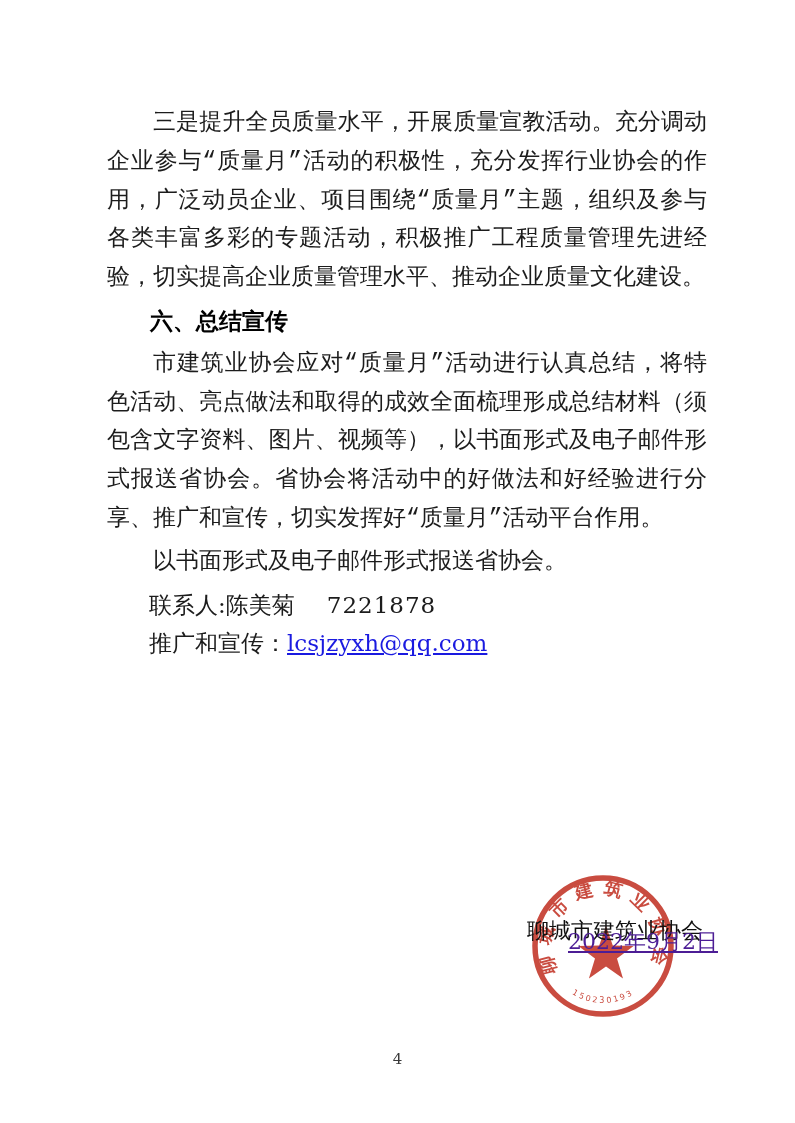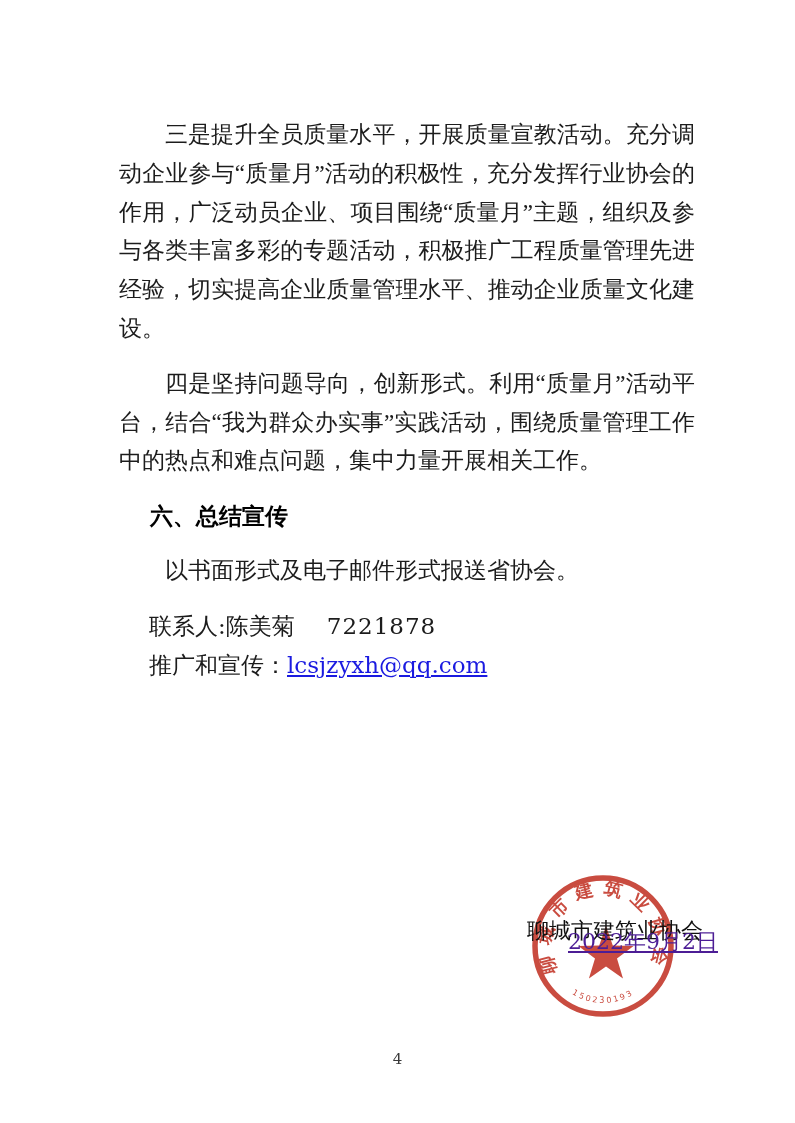--- a/index.html
+++ b/index.html
@@ -10,26 +10,26 @@
     overflow: hidden;
     font-family: "DejaVu Serif", serif;
   }
   .content {
     position: absolute;
     left: 103px; top: 100px;
     width: 608px;
     color: #1c1c1c;
   }
   .para {
-    margin: 16px;
+    margin: 4px;
     font-size: 23px;
     line-height: 38.8px;
     text-align: justify;
     text-indent: 2em;
-    font-family: Liberation Serif, serif;
+    font-family: Liberation Mono, monospace;
     color: #1c1c1c;
     word-break: break-all;
   }
   .heading {
     margin: 1px;
     font-size: 23px;
     line-height: 38.8px;
     text-indent: 2em;
     font-weight: 700;
     font-family: "Liberation Sans", "DejaVu Sans", sans-serif;
@@ -84,22 +84,22 @@
     text-align: center;
     font-size: 15px;
     color: #3a3a3a;
   }
 </style>
 </head>
 <body>
 
 <div class="content">
   <p class="para">三是提升全员质量水平，开展质量宣教活动。充分调动企业参与“质量月”活动的积极性，充分发挥行业协会的作用，广泛动员企业、项目围绕“质量月”主题，组织及参与各类丰富多彩的专题活动，积极推广工程质量管理先进经验，切实提高企业质量管理水平、推动企业质量文化建设。</p>
-  <p class="para">四是坚持问题导向，创新形式。利用“质量月”活动平台，结合“我为群众办实事”实践活动，围绕质量管理工作中的热点和难点问题，集中力量开展相关工作。</p>
   <p class="heading">六、总结宣传</p>
+  <p class="para">市建筑业协会应对“质量月”活动进行认真总结，将特色活动、亮点做法和取得的成效全面梳理形成总结材料（须包含文字资料、图片、视频等），以书面形式及电子邮件形式报送省协会。省协会将活动中的好做法和好经验进行分享、推广和宣传，切实发挥好“质量月”活动平台作用。</p>
   <p class="para">以书面形式及电子邮件形式报送省协会。</p>
 
   <p class="contact-line"><span>联系人:</span><span>陈美菊</span><span class="phone">7221878</span></p>
 
   <p class="contact-line"><span>推广和宣传：</span><a class="email-link">lcsjzyxh@qq.com</a></p>
 </div>
 
 <div class="seal-wrap">
   <svg class="seal-svg" viewBox="0 0 180 180" xmlns="http://www.w3.org/2000/svg">
     <defs>

